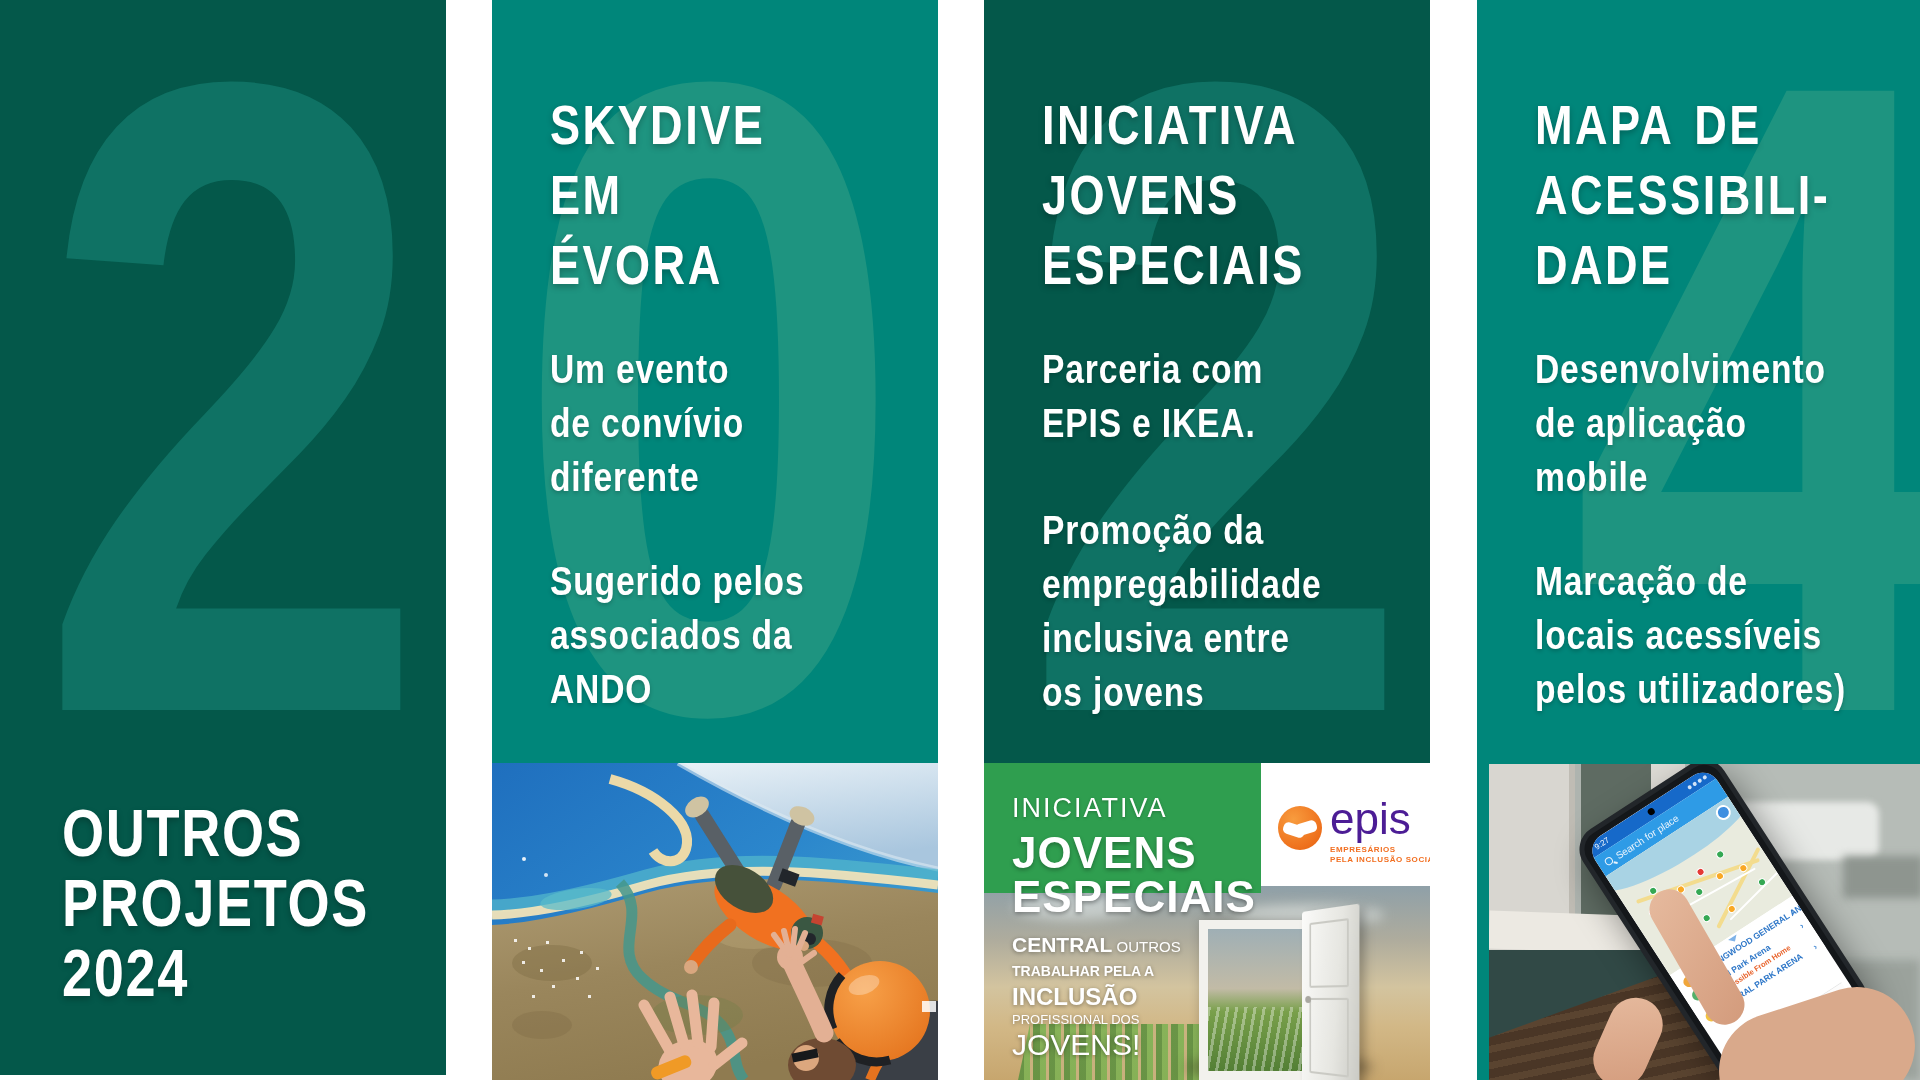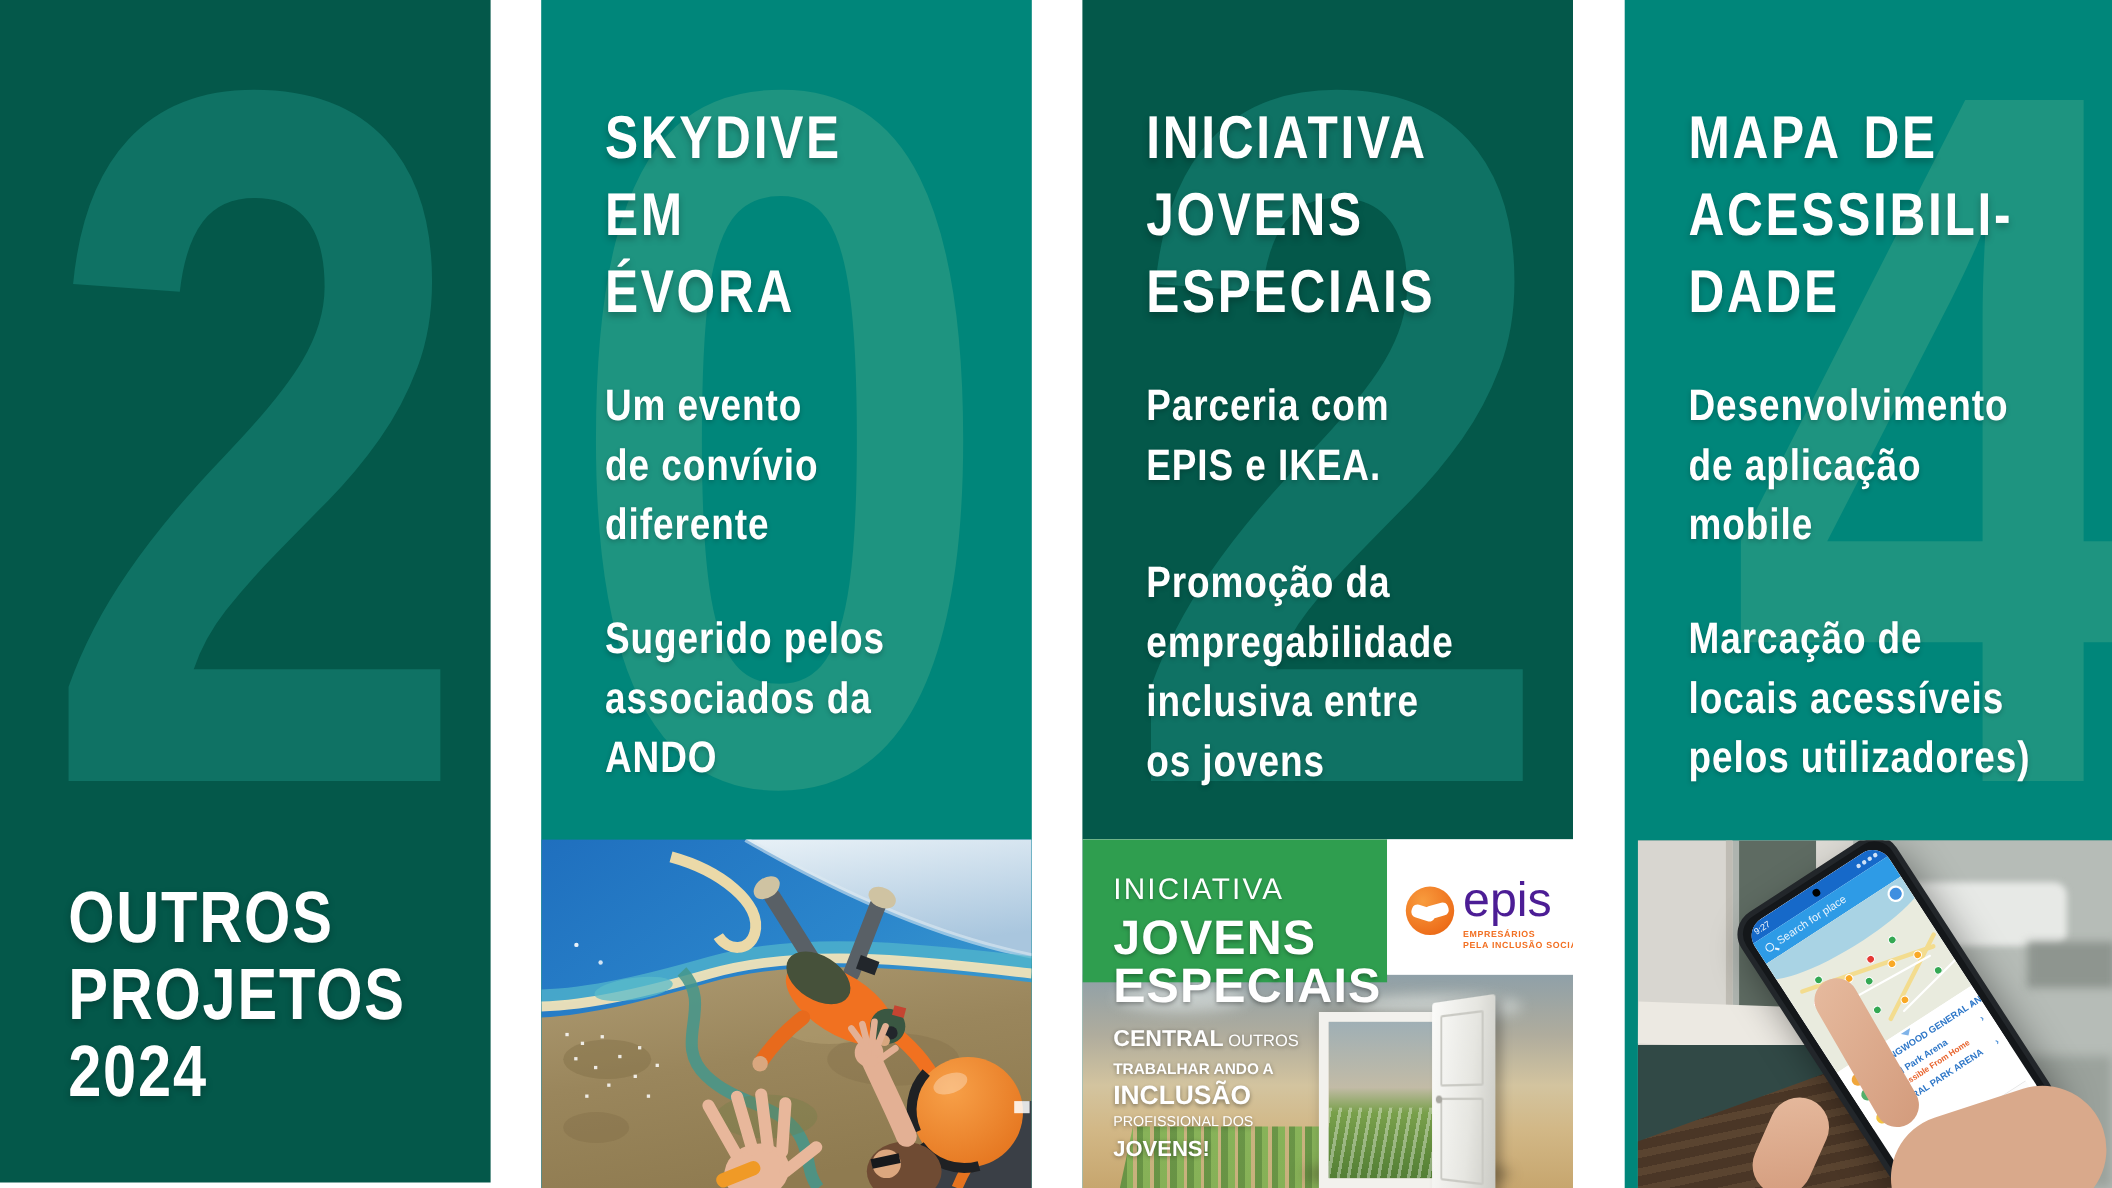--- a/index.html
+++ b/index.html
@@ -78,21 +78,21 @@
   .epis-word{position:absolute;left:69px;top:34px;color:#4c1d95;font-weight:normal;font-size:44px;line-height:44px;letter-spacing:0}
   .epis-tag{position:absolute;left:69px;top:82px;color:#F26F21;font-size:8px;line-height:10px;font-weight:bold;letter-spacing:.6px;white-space:nowrap}
 
   .slogan{position:absolute;left:28px;top:168px;z-index:3;color:#fff;white-space:nowrap;
     text-shadow:0 1px 4px rgba(0,0,0,.4)}
   .sl1{font-size:15px;line-height:27px}
   .sl1 b{font-size:21px}
   .sl2{font-size:14px;line-height:23px;font-weight:bold}
   .sl3{font-size:24px;line-height:27px;font-weight:bold}
   .sl4{font-size:13px;line-height:20px;font-weight:normal}
-  .sl5{font-size:20px;line-height:30px;font-weight:bold}
+  .sl5{font-size:30px;line-height:30px;font-weight:normal}
 
   
   #photo-mapa{left:12px;top:764px;width:431px;height:316px;background:#AEB4AF}
   .win-frame-left{position:absolute;left:0;top:0;width:86px;height:316px;background:#D8D6D0;border-right:6px solid #BFBCB4}
   .win-glass{position:absolute;left:92px;top:0;width:70px;height:172px;background:#5E6B62}
   .win-frame-mid{position:absolute;left:162px;top:0;width:34px;height:172px;background:#DCDAD4}
   .outdoor{position:absolute;left:196px;top:0;width:235px;height:316px;background:#B6BCB7}
   .car{position:absolute;left:44px;top:38px;width:150px;height:58px;background:#E7E9E6;border-radius:12px;filter:blur(3px)}
   .odark{position:absolute;left:158px;top:92px;width:80px;height:42px;background:#8E958F;filter:blur(4px)}
   .oroad{position:absolute;left:0;bottom:0;width:100%;height:120px;background:#9BA29C;filter:blur(5px)}
@@ -317,21 +317,21 @@
         <div class="epis-tag">
           <div>EMPRESÁRIOS</div>
           <div>PELA INCLUSÃO SOCIAL</div>
         </div>
       </div>
       <div class="poster-text p-kicker">INICIATIVA</div>
       <div class="poster-text p-title1">JOVENS</div>
       <div class="poster-text p-title2">ESPECIAIS</div>
       <div class="slogan">
         <div class="sl1"><b>CENTRAL</b><span> OUTROS</span></div>
-        <div class="sl2">TRABALHAR ANDO A</div>
+        <div class="sl2">TRABALHAR PELA A</div>
         <div class="sl3">INCLUSÃO</div>
         <div class="sl4">PROFISSIONAL DOS</div>
         <div class="sl5">JOVENS!</div>
       </div>
     </div>
   </section>
 
   <section class="col" id="col-mapa">
     <div class="wm">4</div>
     <div class="headline">

